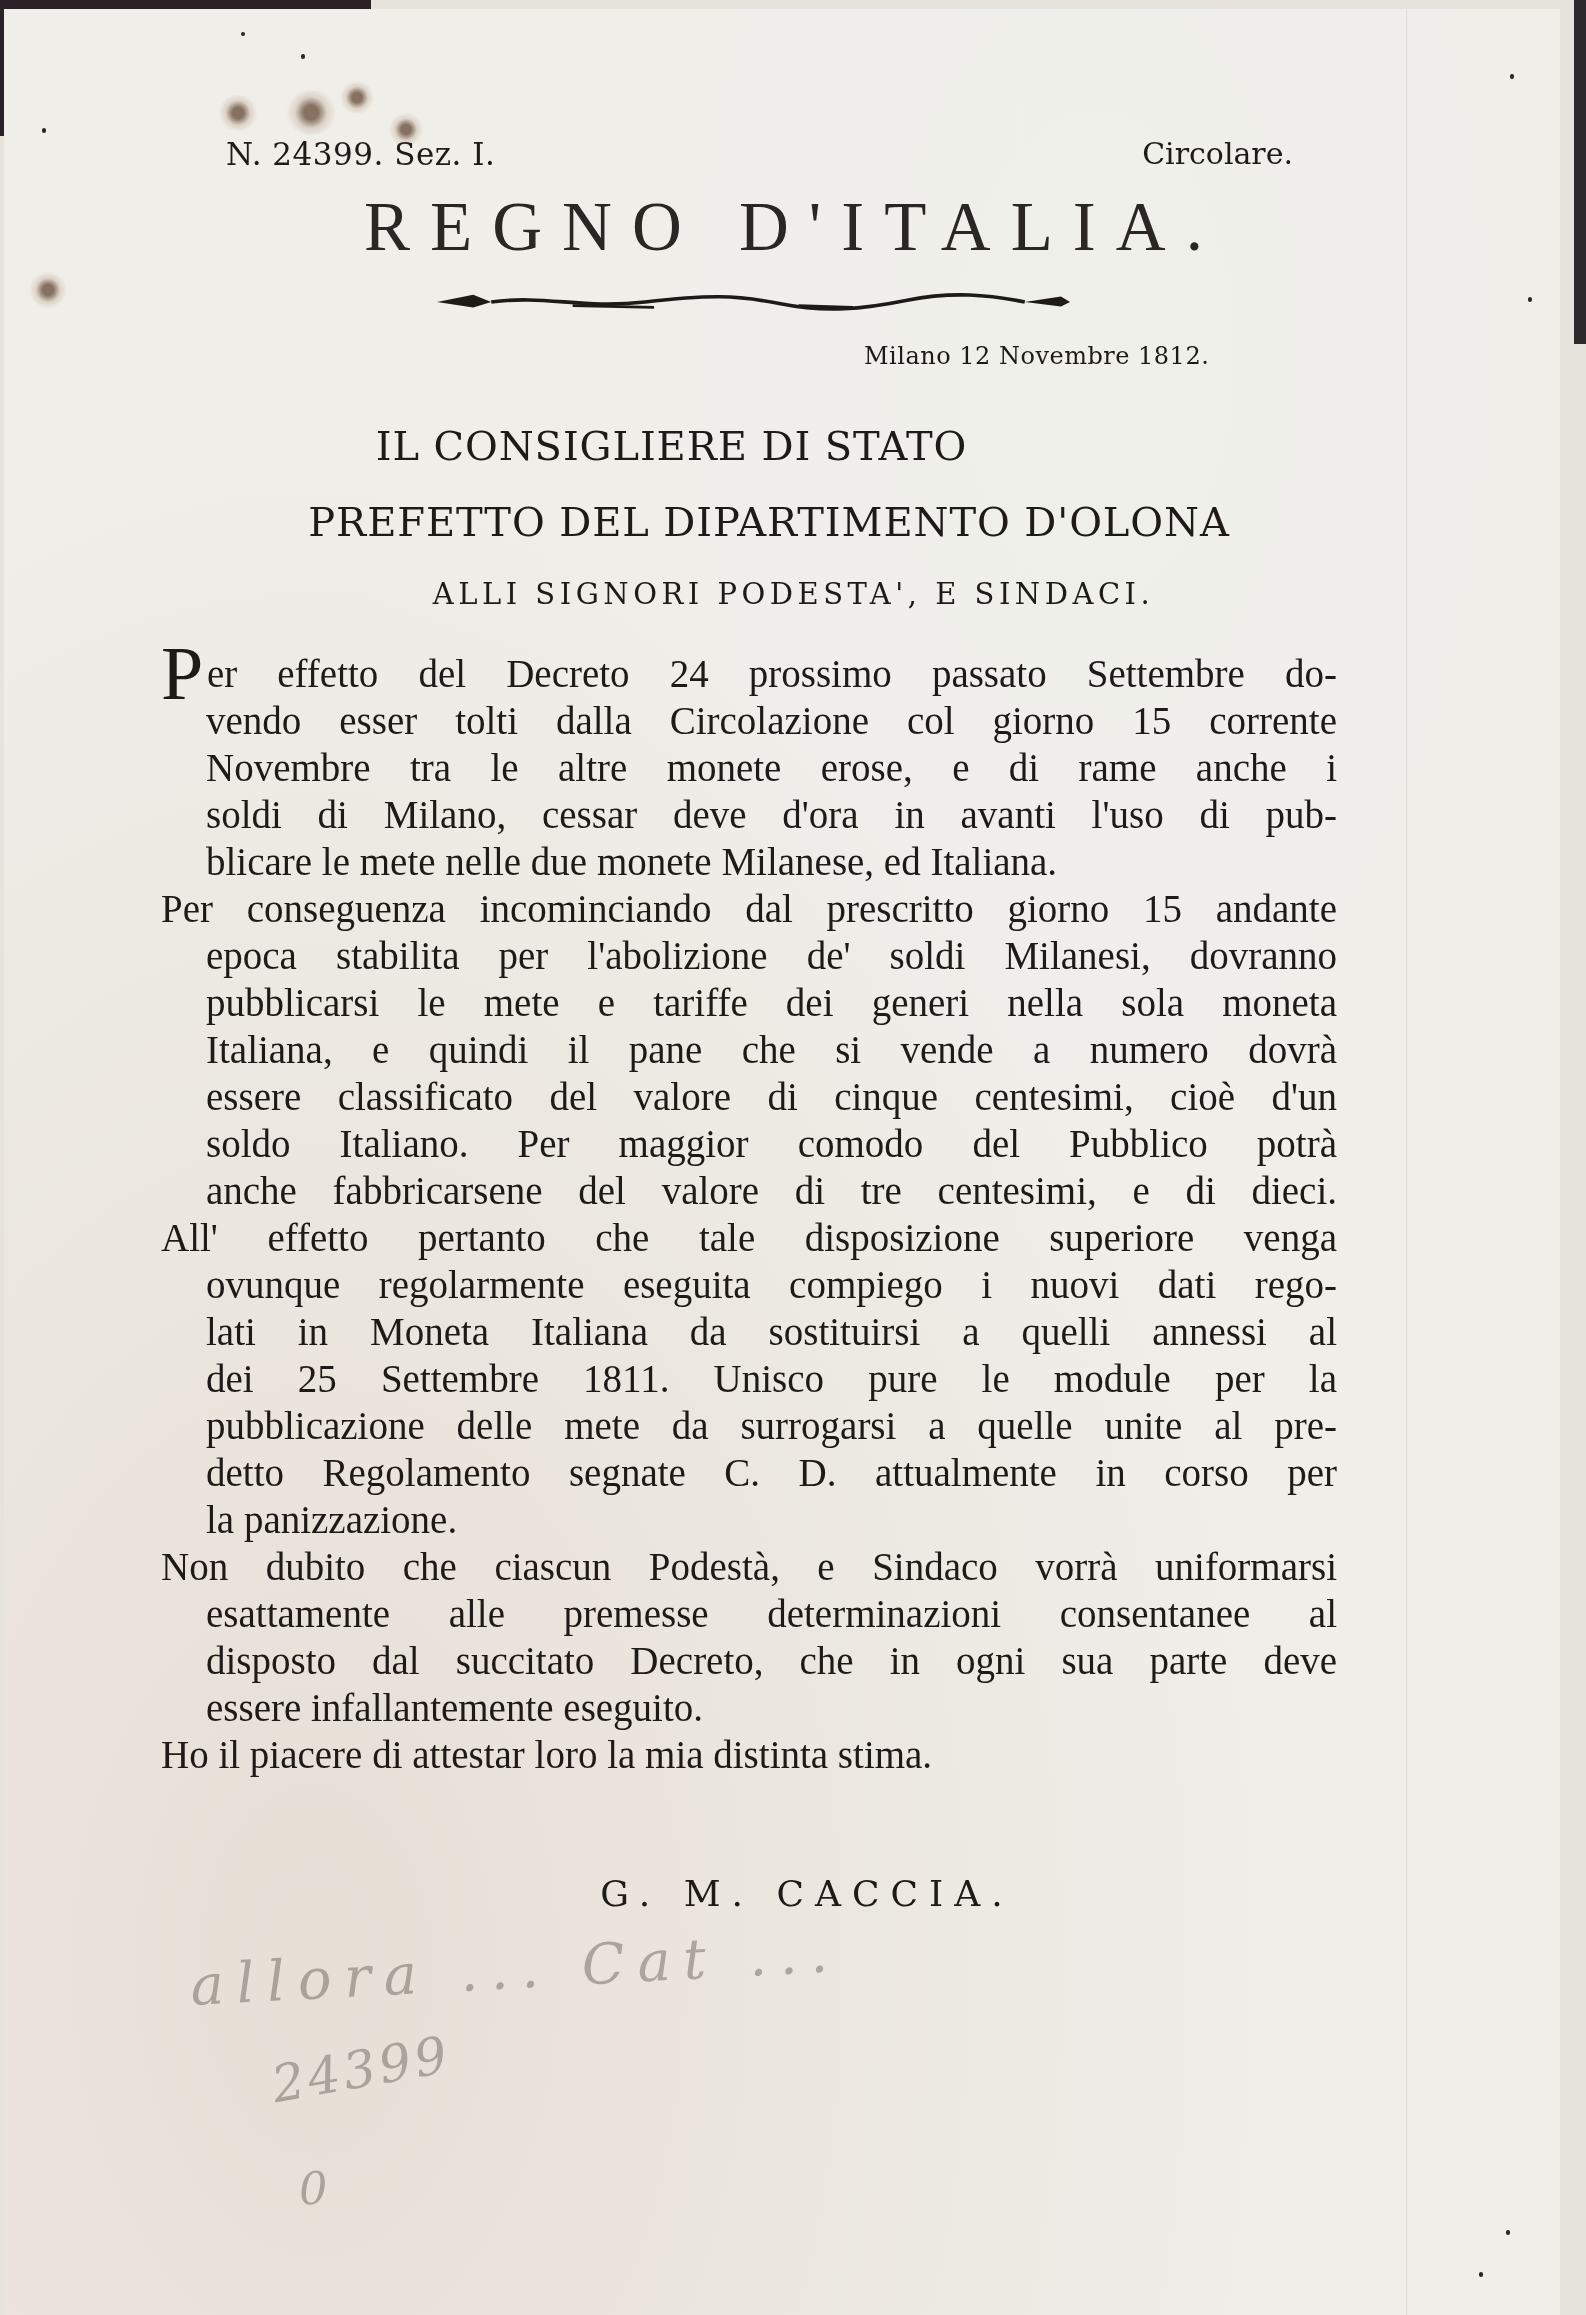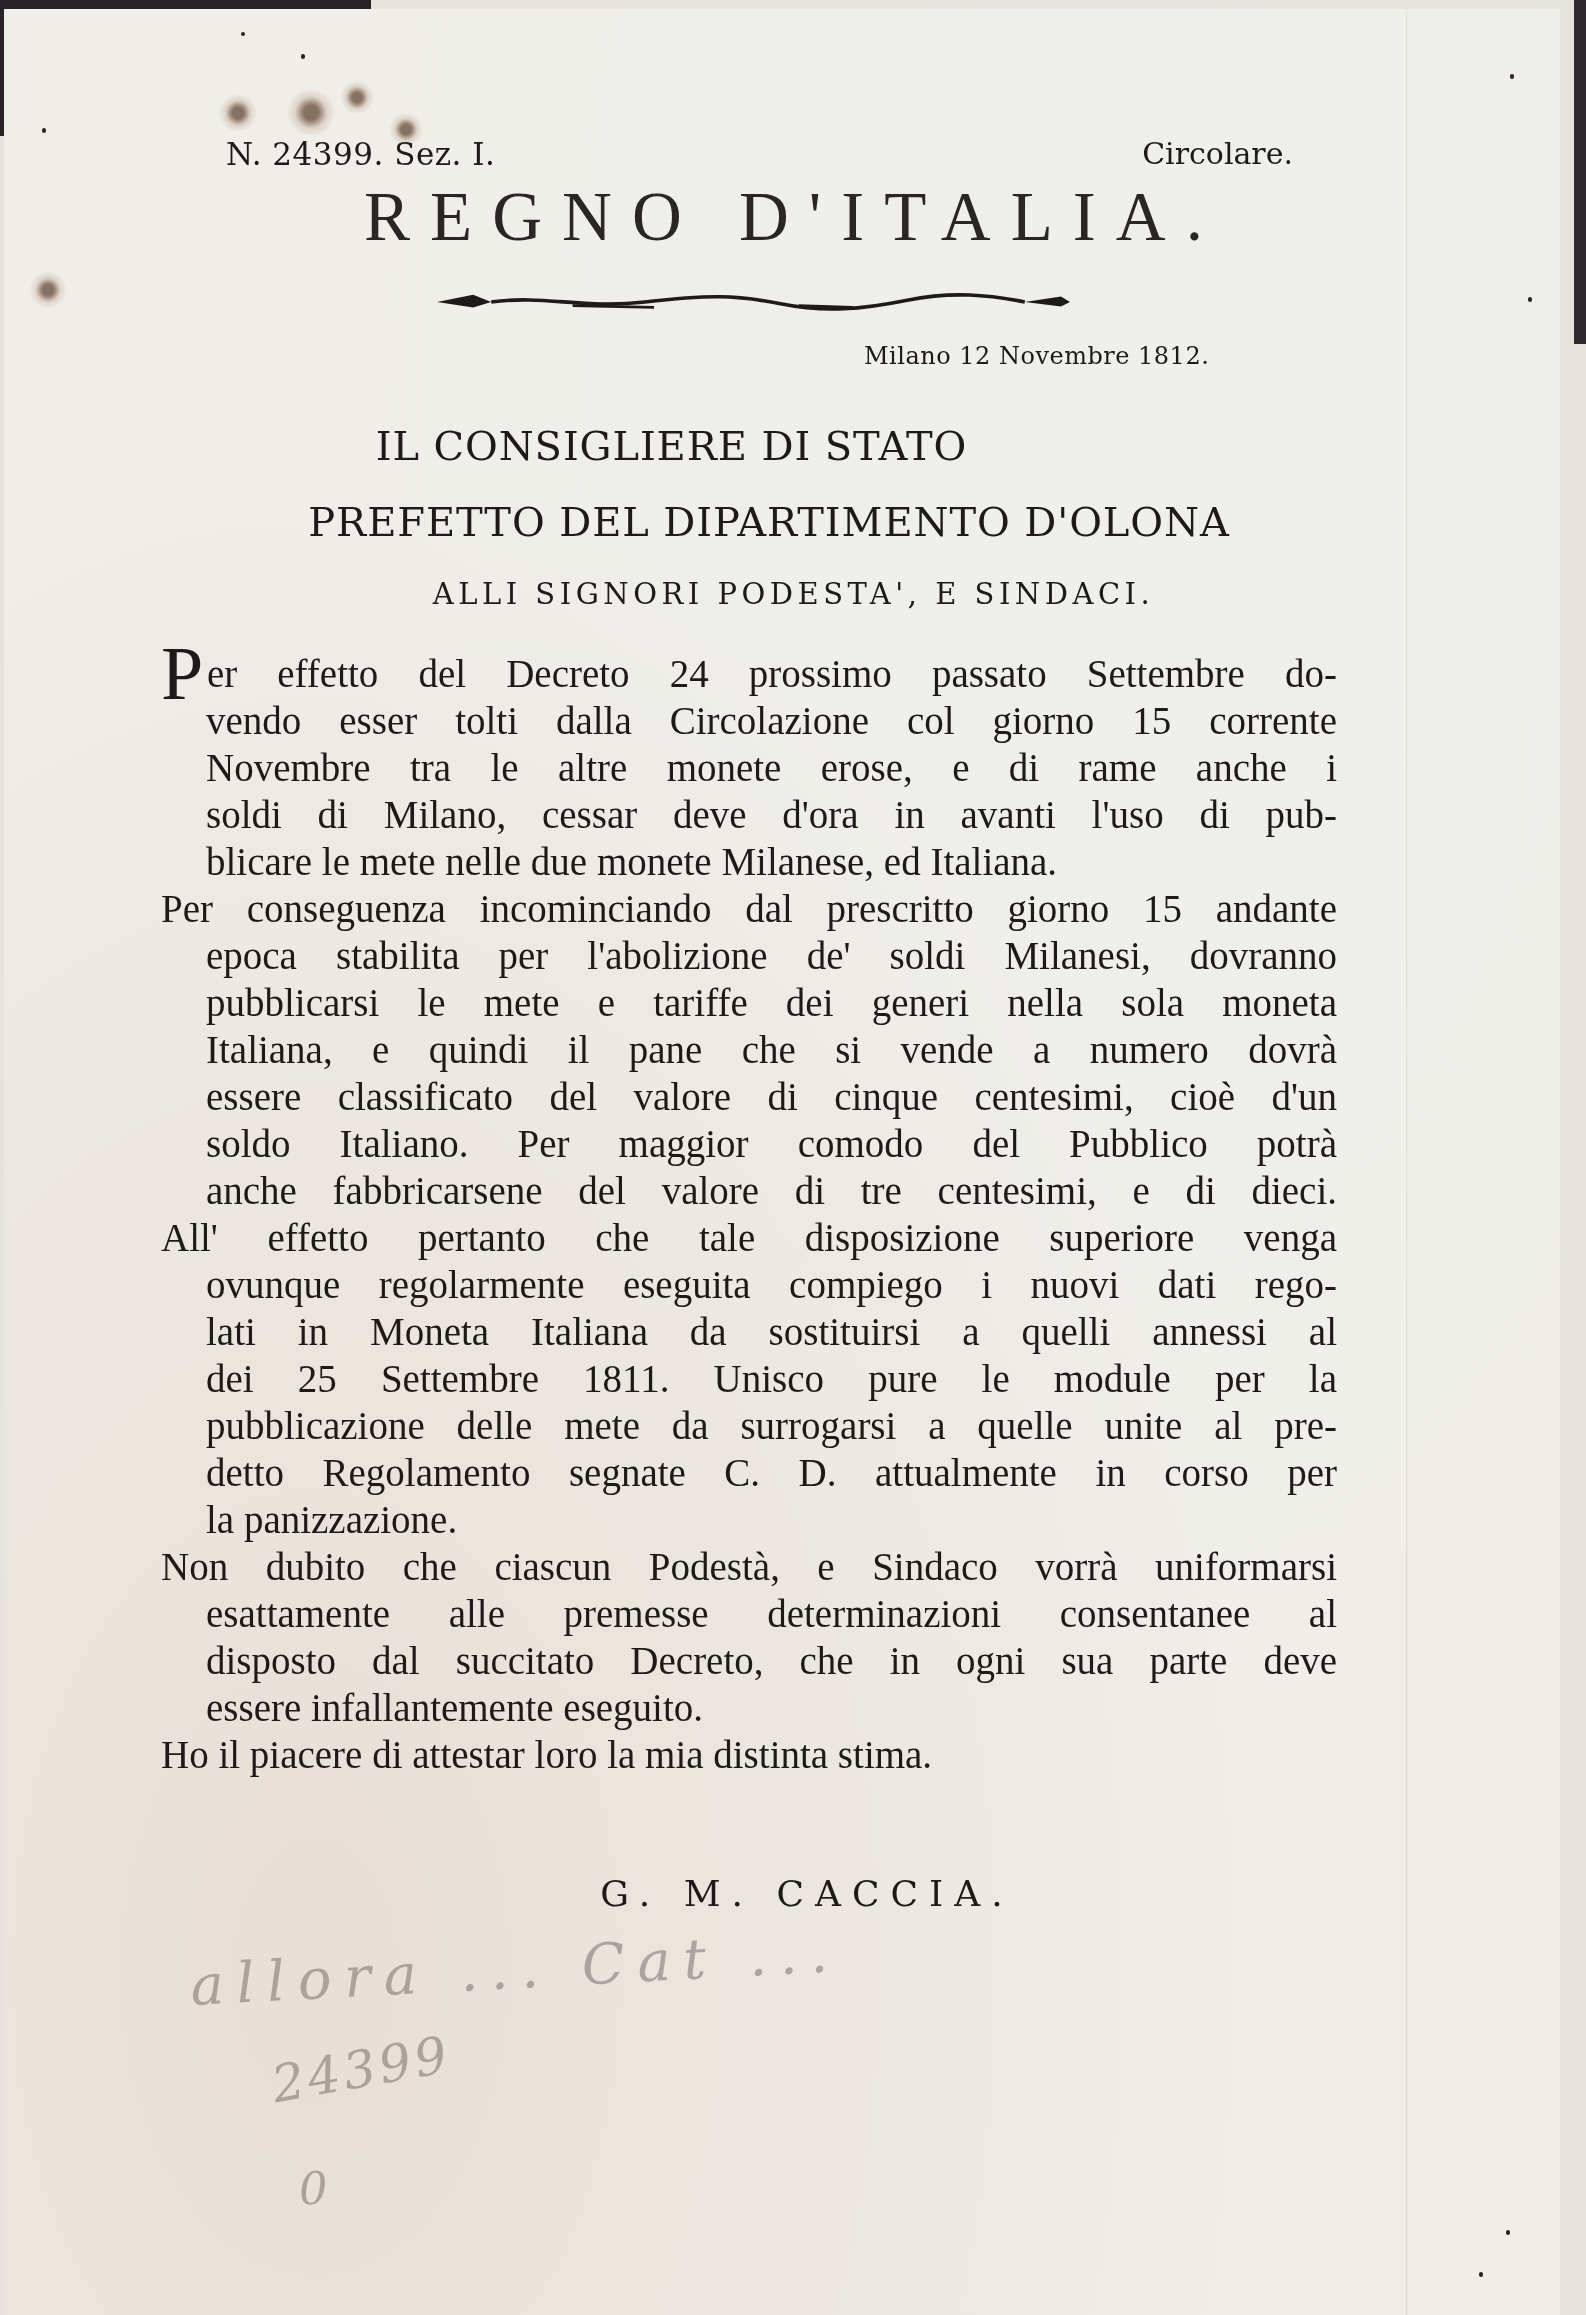--- a/index.html
+++ b/index.html
@@ -36,21 +36,21 @@
   .header-row {
     position:absolute; top:136px; left:226px; width:1067px; height:45px;
   }
   .doc-number {
     position:absolute; left:0; top:0; font-size:31px; letter-spacing:0.5px;
   }
   .doc-type {
     position:absolute; right:0; top:0; font-size:30px;
   }
   .main-title {
-    position:absolute; top:178px; left:0; width:1587px; text-align:center;
+    position:absolute; top:188px; left:0; width:1587px; text-align:center;
     font-family:"Liberation Serif", serif; font-size:69px; letter-spacing:20px;
     font-weight:normal; color:#2a2624;
   }
   .ornament {
     position:absolute; top:291px; left:437px; width:633px; height:22px;
   }
   .place-date {
     position:absolute; top:342px; left:864px; font-size:24px; letter-spacing:0.5px;
   }
   .issuer-line1 {

